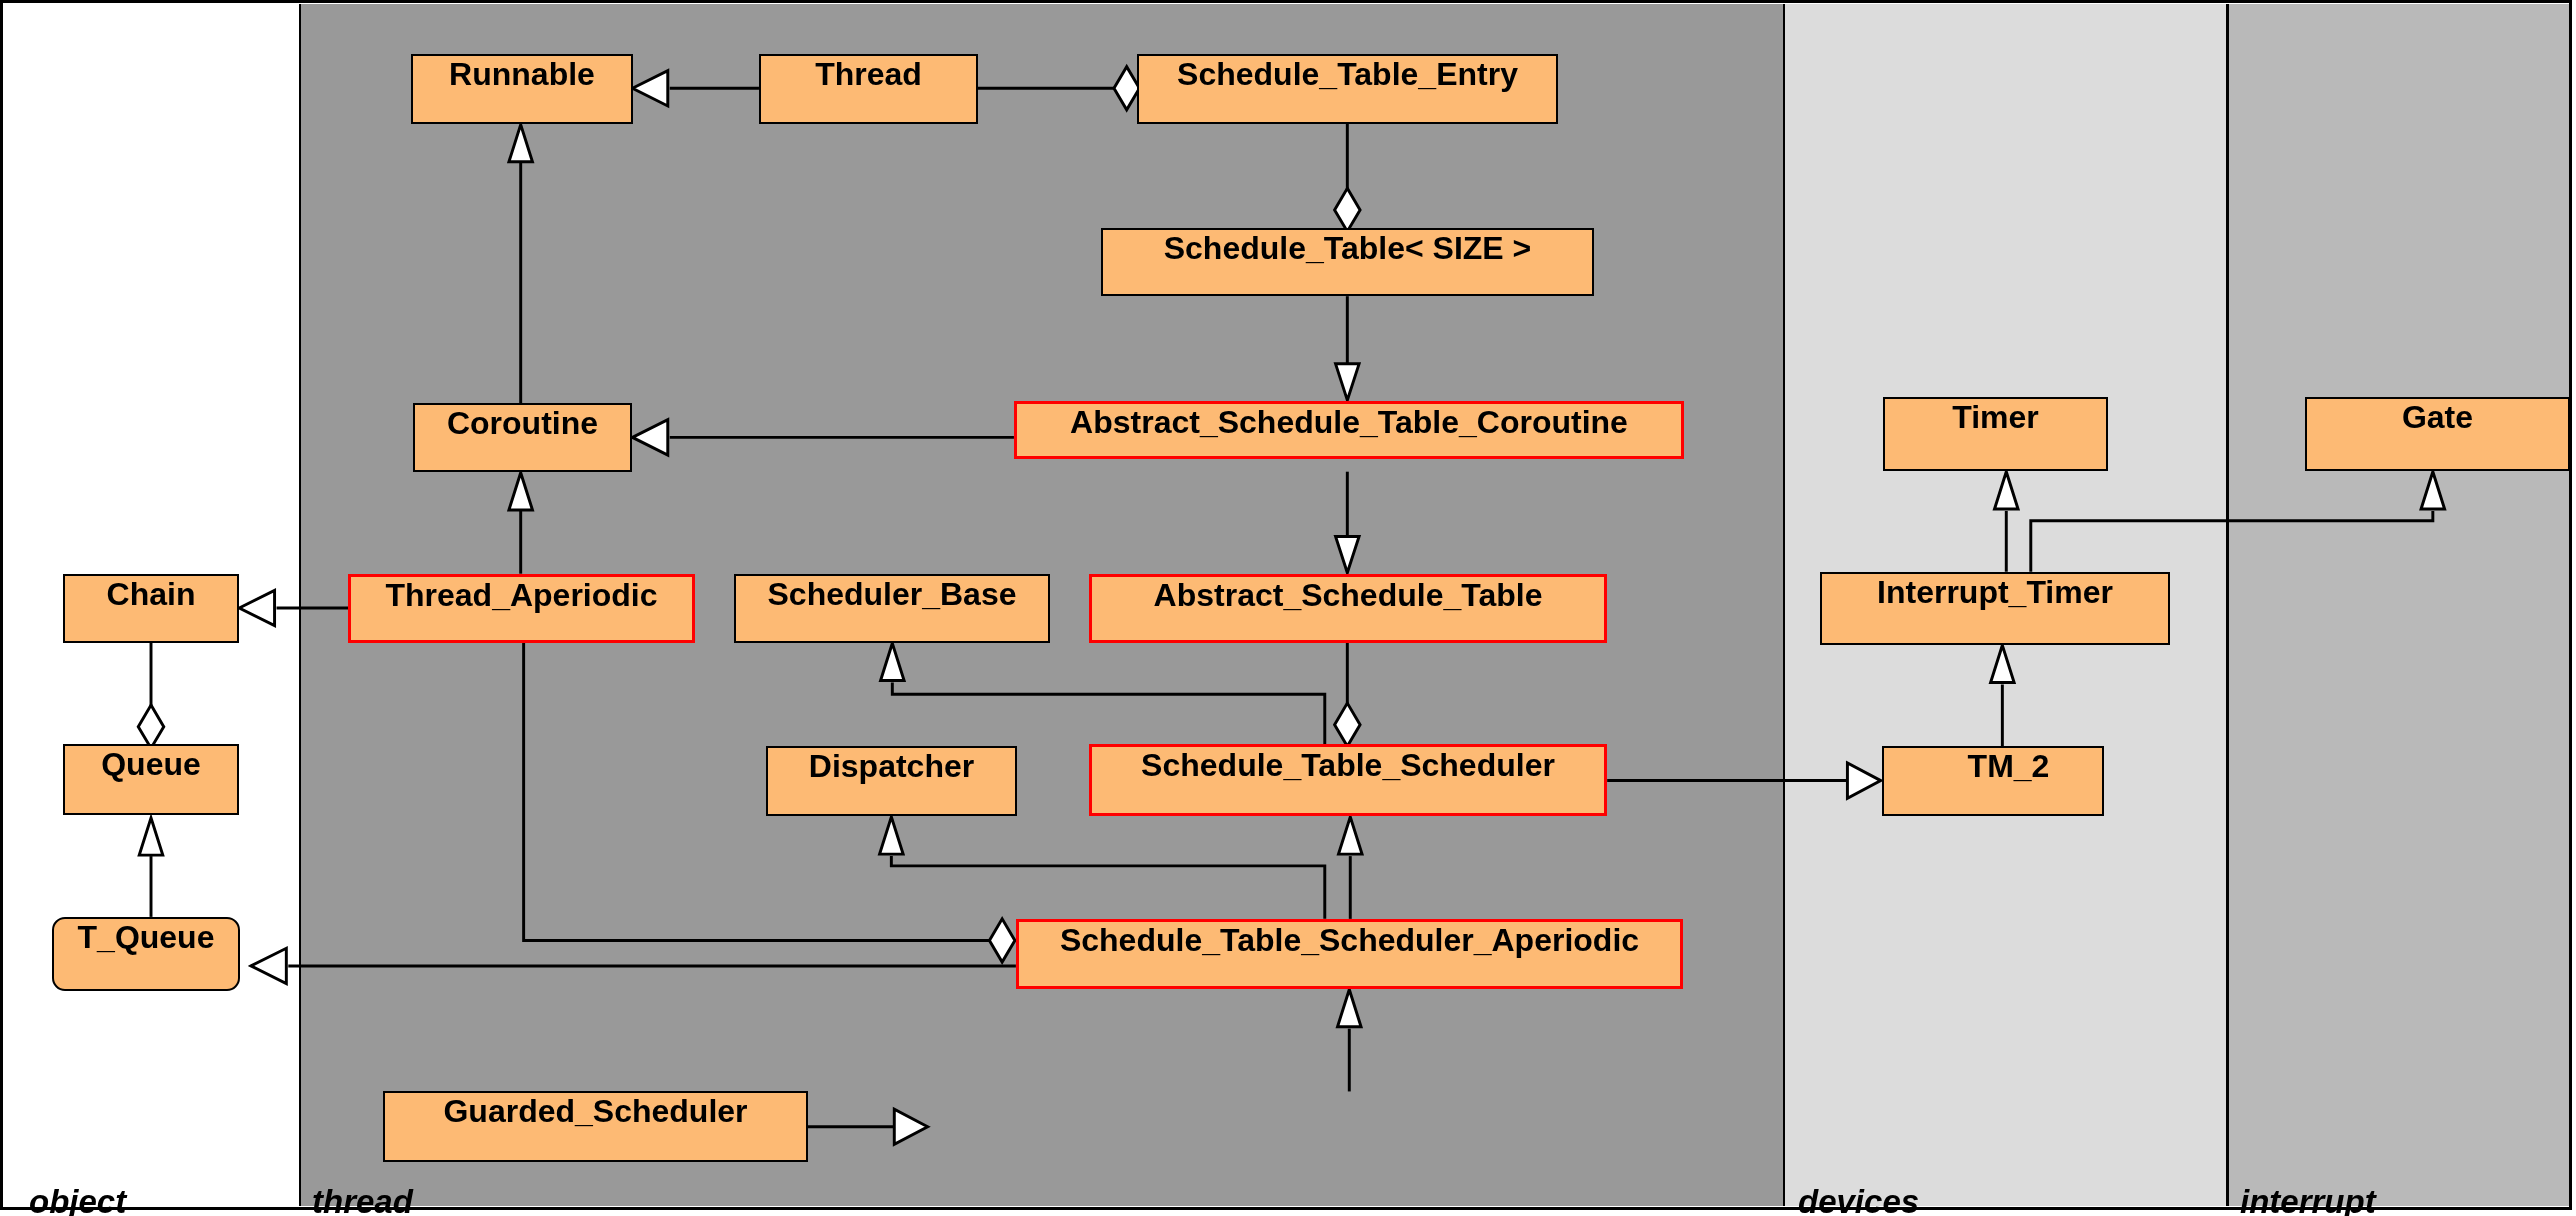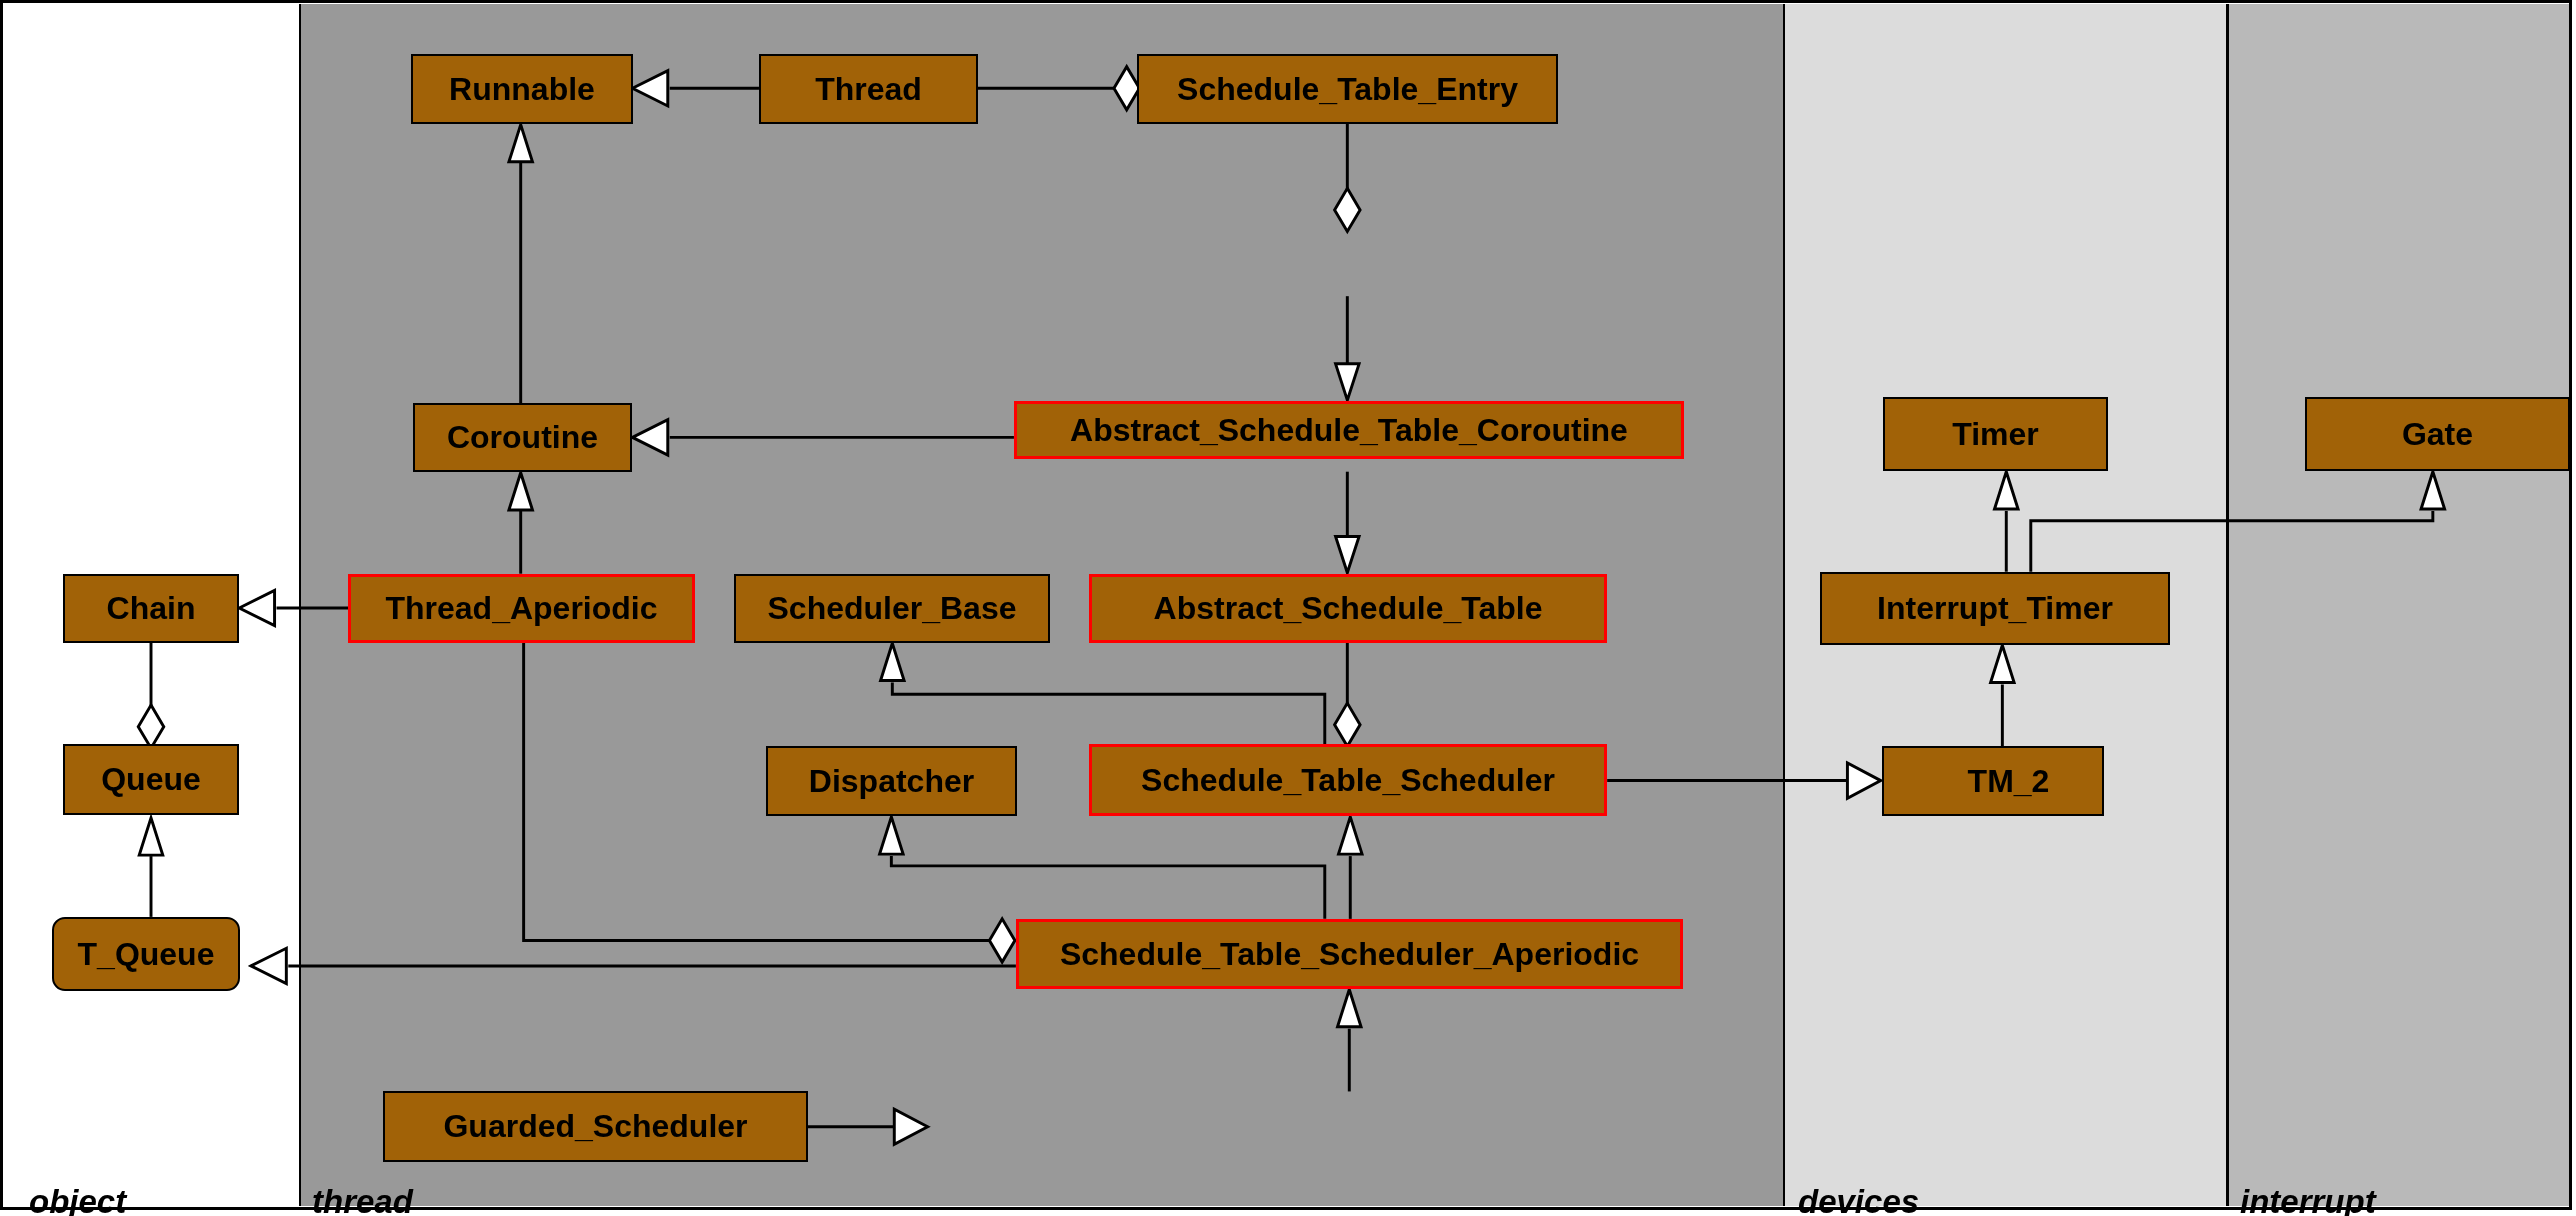--- a/index.html
+++ b/index.html
@@ -3,22 +3,22 @@
 <meta charset="utf-8">
 <style>
   html,body{margin:0;padding:0;background:#fff;}
   #stage{position:relative;width:2576px;height:1217px;background:#ffffff;
          font-family:"Liberation Sans",sans-serif;overflow:hidden;}
   .lane{position:absolute;top:3.9px;height:1202px;}
   .lane-thread{left:299px;width:1484px;background:#999999;border-left:2.9px solid #000;}
   .lane-devices{left:1783px;width:443px;background:#dcdcdc;border-left:2.9px solid #000;box-sizing:border-box;}
   .lane-interrupt{left:2226px;width:346px;background:#b9b9b9;border-left:3.9px solid #000;box-sizing:border-box;}
   #connectors{position:absolute;left:0;top:0;z-index:2;}
-  .cbox{position:absolute;z-index:3;background:#a16207;border:2.9px solid #000;
-        display:flex;align-items:center;justify-content:center;
+  .cbox{position:absolute;z-index:3;background:#fdba74;border:2.9px solid #000;
+        display:flex;justify-content:center;
         font-weight:bold;font-size:32px;color:#000;box-sizing:border-box;white-space:nowrap;}
   .cbox.hl{border:3.9px solid #ff0000;}
   .lane-label{position:absolute;z-index:3;font-weight:bold;font-style:italic;font-size:33px;color:#000;margin-top:14px;}
   #frame{position:absolute;left:0;top:0;width:2572px;height:1210px;border:3.9px solid #000;
          box-sizing:border-box;z-index:5;pointer-events:none;}
   svg .ln{stroke:#000;stroke-width:3;fill:none;}
   svg .mk{stroke:#000;stroke-width:3;fill:#ffffff;}
 </style>
 </head>
 <body>
@@ -103,20 +103,23 @@
 
   <div class="cbox" style="left:411px;top:54px;width:222px;height:70px;">
       <span>Runnable</span>
     </div>
   <div class="cbox" style="left:759px;top:54px;width:219px;height:70px;">
       <span>Thread</span>
     </div>
   <div class="cbox" style="left:1137px;top:54px;width:421px;height:70px;">
       <span>Schedule_Table_Entry</span>
     </div>
+  <div class="cbox" style="left:1101px;top:228px;width:493px;height:68px;">
+      <span>Schedule_Table&lt; SIZE &gt;</span>
+    </div>
   <div class="cbox" style="left:413px;top:403px;width:219px;height:69px;">
       <span>Coroutine</span>
     </div>
   <div class="cbox hl" style="left:1014px;top:401px;width:670px;height:58px;">
       <span>Abstract_Schedule_Table_Coroutine</span>
     </div>
   <div class="cbox" style="left:63px;top:574px;width:176px;height:69px;">
       <span>Chain</span>
     </div>
   <div class="cbox hl" style="left:348px;top:574px;width:347px;height:69px;">

